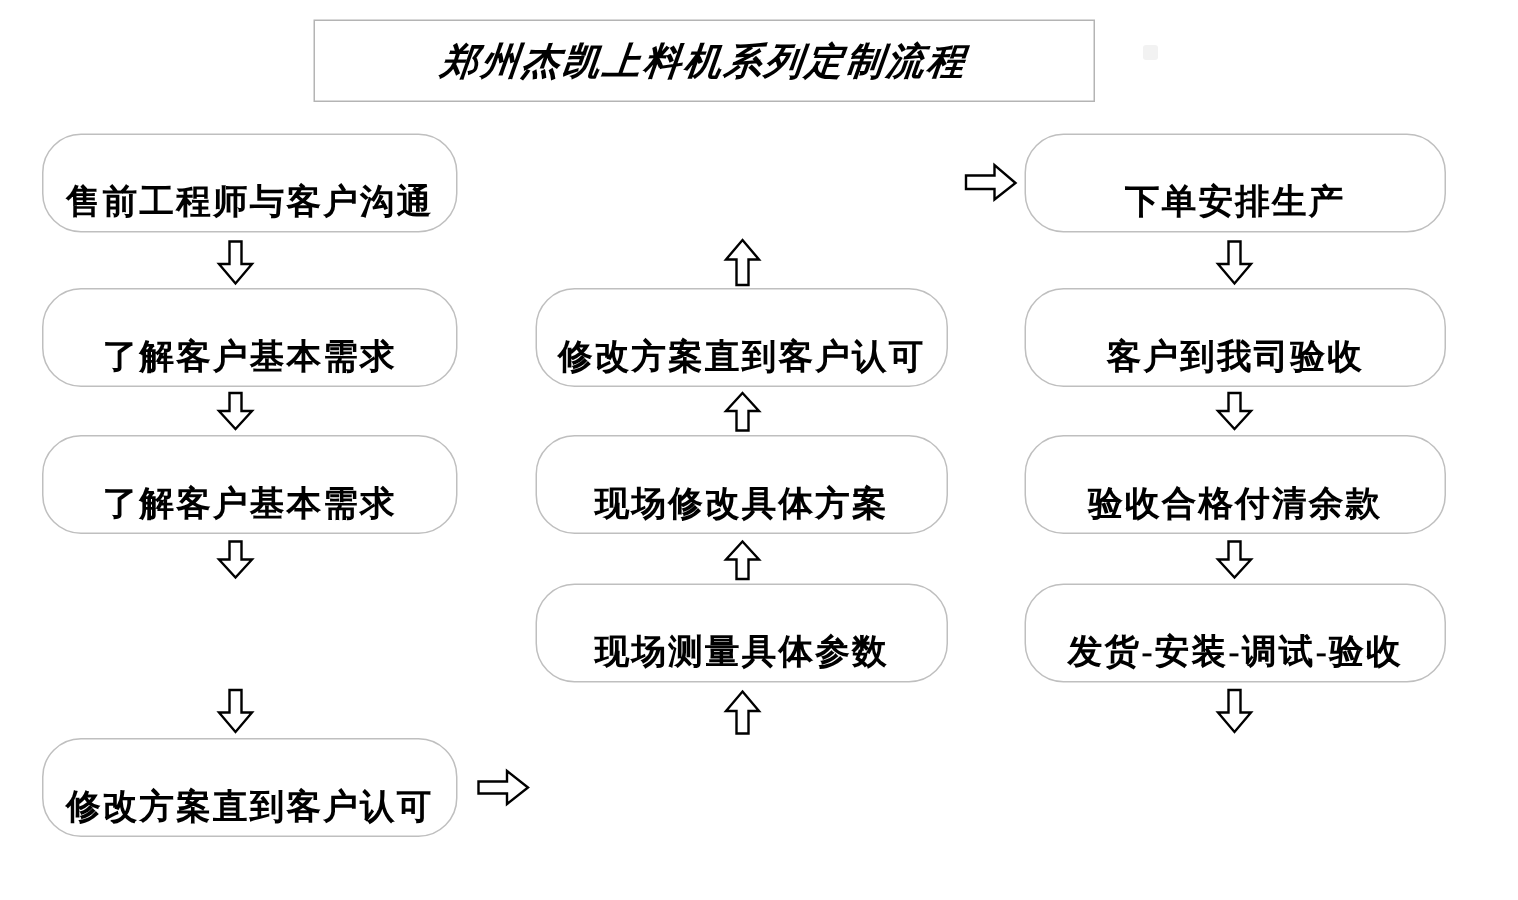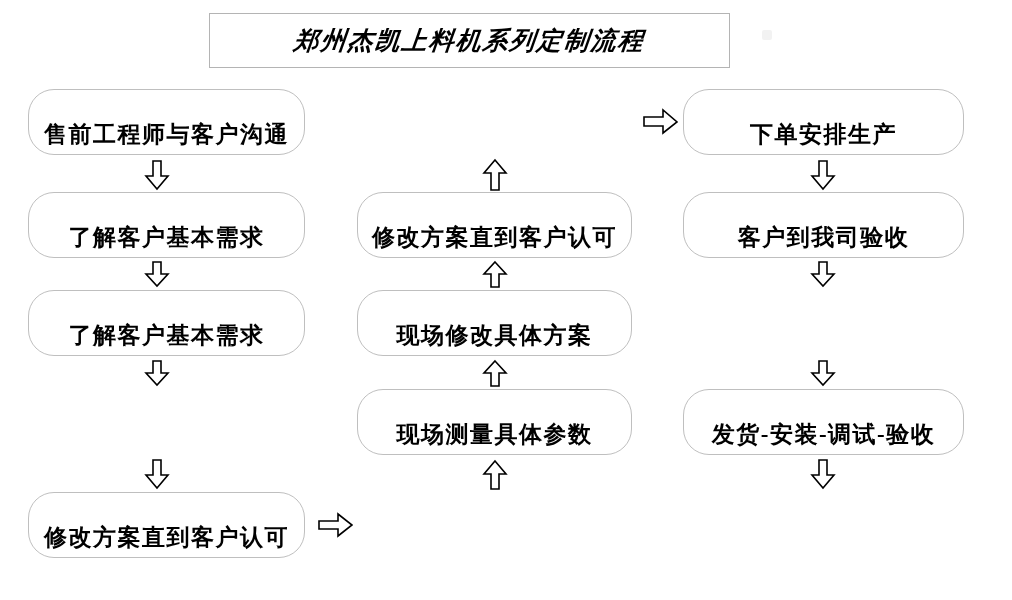--- a/index.html
+++ b/index.html
@@ -136,20 +136,23 @@
   <div class="node col2 row3">
     <span class="node-label">现场修改具体方案</span>
   </div>
 
   <div class="node col3 row1">
     <span class="node-label">下单安排生产</span>
   </div>
   <div class="node col3 row2">
     <span class="node-label">客户到我司验收</span>
   </div>
+  <div class="node col3 row3">
+    <span class="node-label">验收合格付清余款</span>
+  </div>
   <div class="node col3 row4">
     <span class="node-label">发货-安装-调试-验收</span>
   </div>
 
   <div class="arrow" style="left:144px; top:160px;">
     <svg width="26" height="30" viewBox="0 0 26 30">
       <polygon points="9,1 17,1 17,16 24,16 13,29 2,16 9,16"></polygon>
     </svg>
   </div>
   <div class="arrow" style="left:144px; top:261px;">

